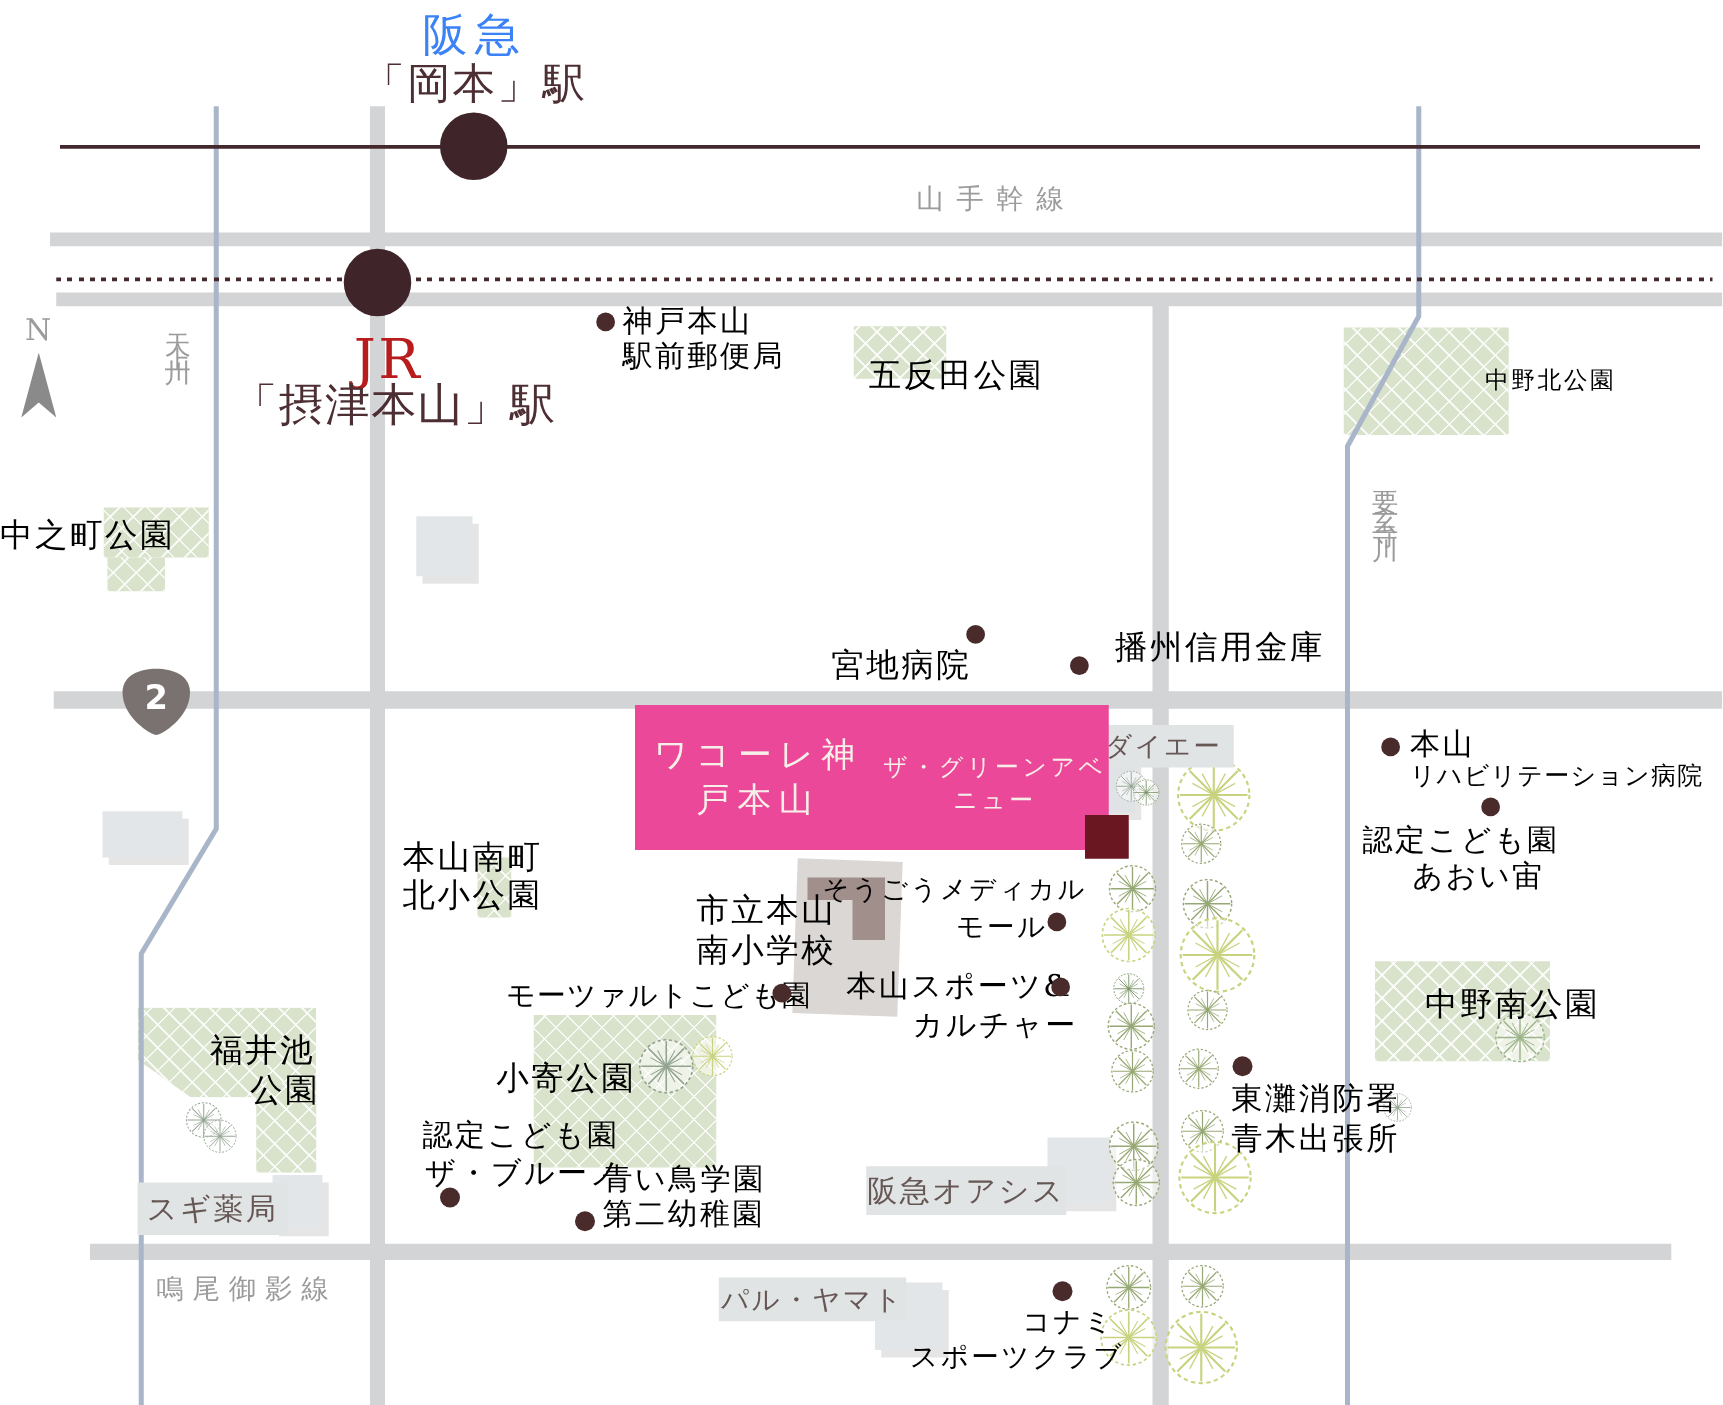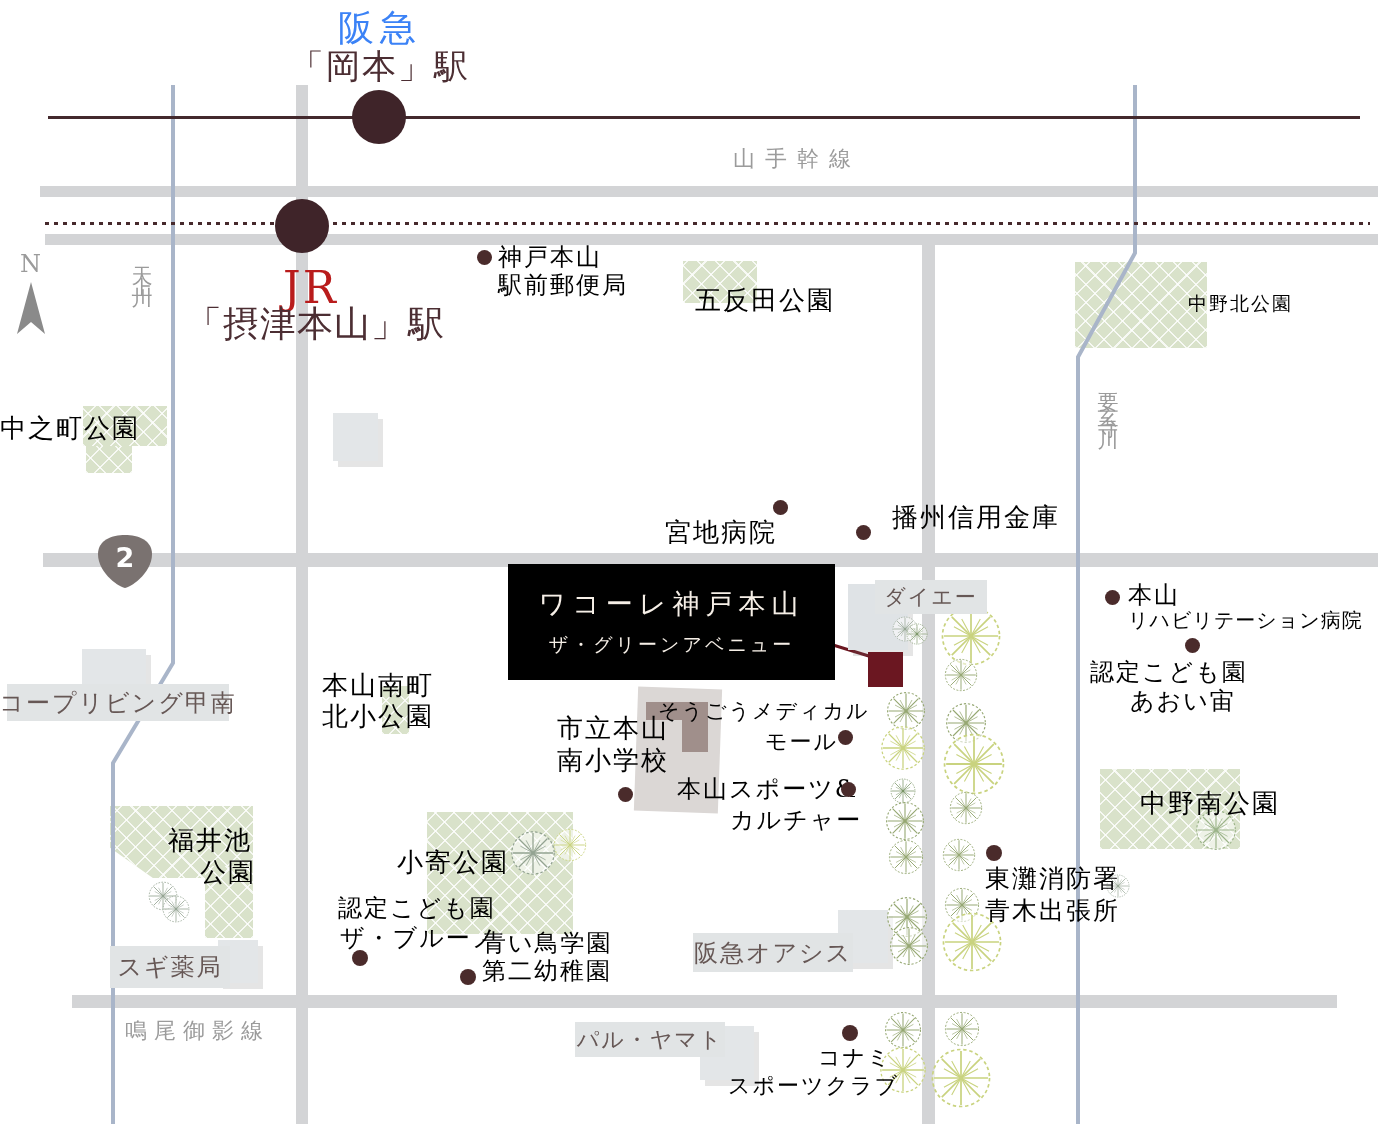--- a/index.html
+++ b/index.html
@@ -22,22 +22,22 @@
   .bldg{position:absolute;background:#e3e6e8;box-shadow:5px 6px 0 rgba(110,110,110,.18);z-index:3;}
   .box{position:absolute;background:#e1e4e5;color:#665755;z-index:6;
        display:flex;align-items:center;justify-content:center;
        font-size:23px;letter-spacing:2px;white-space:nowrap;}
   
   .t{position:absolute;color:#000000;font-size:24px;letter-spacing:2px;white-space:nowrap;z-index:7;}
   .gray{position:absolute;color:#9b9b9b;font-size:22px;white-space:nowrap;z-index:7;}
   .vert{writing-mode:vertical-rl;}
   .bullet{position:absolute;border-radius:50%;background:#4a2b2b;z-index:7;}
   
-  .prop{position:absolute;left:508px;top:564px;width:327px;height:116px;background:#000000;
-        z-index:8;display:flex;flex-direction:column;align-items:center;justify-content:center;
+  .prop{position:absolute;left:508px;top:564px;width:379px;height:116px;background:#ec4899;
+        z-index:8;display:flex;align-items:center;justify-content:center;
         color:#f6efe7;text-align:center;}
   .prop .l1{font-size:27px;letter-spacing:6px;}
   .prop .l2{font-size:19px;letter-spacing:3px;margin-top:10px;}
   .prop-sq{position:absolute;left:868px;top:652px;width:35px;height:35px;background:#6b1721;z-index:8;}
   .tree{position:absolute;z-index:5;}
   svg{display:block;}
   .olive{color:#96a873;} .lightg{color:#c9d37f;} .darkg{color:#74905f;}
   .grayg{color:#93a391;} .parkg{color:#9cb48a;}
 </style>
 </head>
@@ -109,21 +109,20 @@
   <div class="bldg" style="left:82px;top:649px;width:64px;height:37px;"></div>
   <div class="bldg" style="left:848px;top:584px;width:60px;height:66px;background:#dfe3e6;"></div>
   <div class="bldg" style="left:838px;top:910px;width:50px;height:53px;"></div>
   <div class="bldg" style="left:700px;top:1026px;width:54px;height:54px;"></div>
   <div class="bldg" style="left:218px;top:940px;width:40px;height:43px;"></div>
 
   <div class="bldg" style="left:636px;top:688px;width:84px;height:124px;background:#dbd7d5;transform:rotate(2deg);box-shadow:none;"></div>
   <div class="abs" style="left:646px;top:702px;width:62px;height:18px;background:#a08f8b;z-index:3;"></div>
   <div class="abs" style="left:682px;top:718px;width:26px;height:34px;background:#a08f8b;z-index:3;"></div>
 
-  <div class="box" style="left:7px;top:684px;width:222px;height:37px;font-size:24px;">コープリビング甲南</div>
   <div class="box" style="left:875px;top:580px;width:112px;height:34px;font-size:21px;">ダイエー</div>
   <div class="box" style="left:693px;top:933px;width:160px;height:39px;font-size:24px;">阪急オアシス</div>
   <div class="box" style="left:575px;top:1022px;width:150px;height:35px;font-size:22px;">パル・ヤマト</div>
   <div class="box" style="left:110px;top:946px;width:120px;height:42px;font-size:24px;">スギ薬局</div>
 
   <div class="prop">
     <div class="l1">ワコーレ神戸本山</div>
     <div class="l2">ザ・グリーンアベニュー</div>
   </div>
   <div class="prop-sq"></div>
@@ -157,20 +156,21 @@
   <div class="t" style="left:1130px;top:685px;">あおい宙</div>
 
   <div class="t" style="left:658px;top:697px;font-size:21px;">そうごうメディカル</div>
   <div class="t" style="left:765px;top:727px;font-size:22px;">モール</div>
   <div class="bullet" style="left:838px;top:730px;width:15px;height:15px;"></div>
 
   <div class="t" style="left:677px;top:773px;">本山スポーツ&amp;</div>
   <div class="bullet" style="left:841px;top:782px;width:15px;height:15px;"></div>
   <div class="t" style="left:730px;top:804px;">カルチャー</div>
 
+  <div class="t" style="left:405px;top:781px;font-size:23px;letter-spacing:1px;">モーツァルトこども園</div>
   <div class="bullet" style="left:618px;top:787px;width:15px;height:15px;"></div>
 
   <div class="t" style="left:557px;top:711px;font-size:26px;">市立本山</div>
   <div class="t" style="left:557px;top:743px;font-size:26px;">南小学校</div>
 
   <div class="t" style="left:338px;top:892px;">認定こども園</div>
   <div class="t" style="left:340px;top:922px;">ザ・ブルーノ</div>
   <div class="bullet" style="left:352px;top:950px;width:16px;height:16px;"></div>
 
   <div class="t" style="left:482px;top:927px;">青い鳥学園</div>

